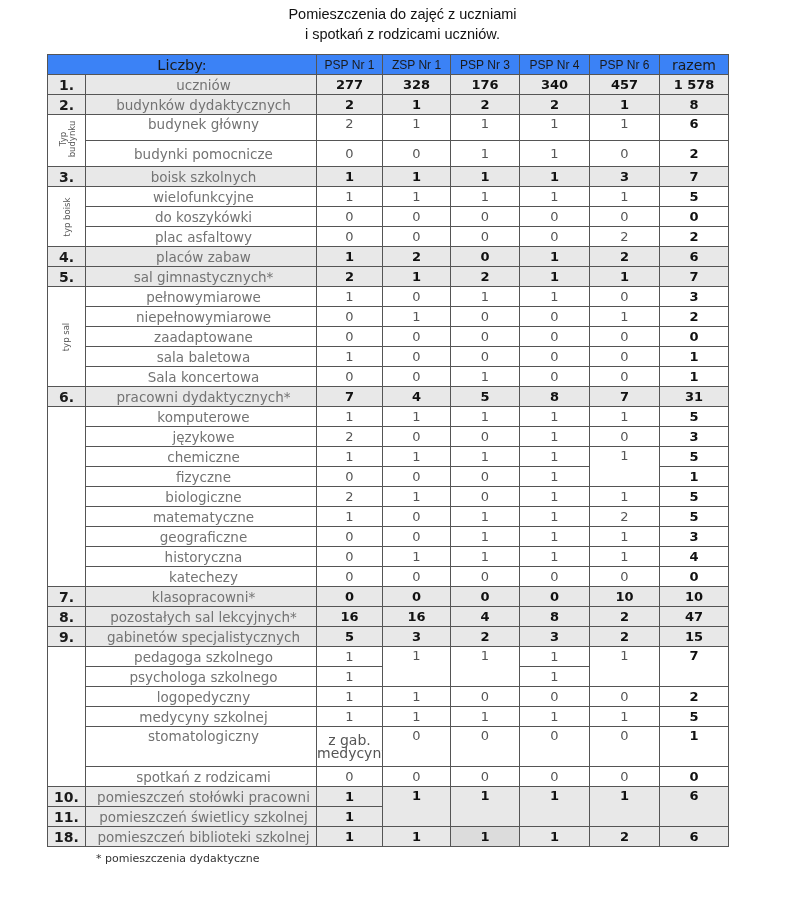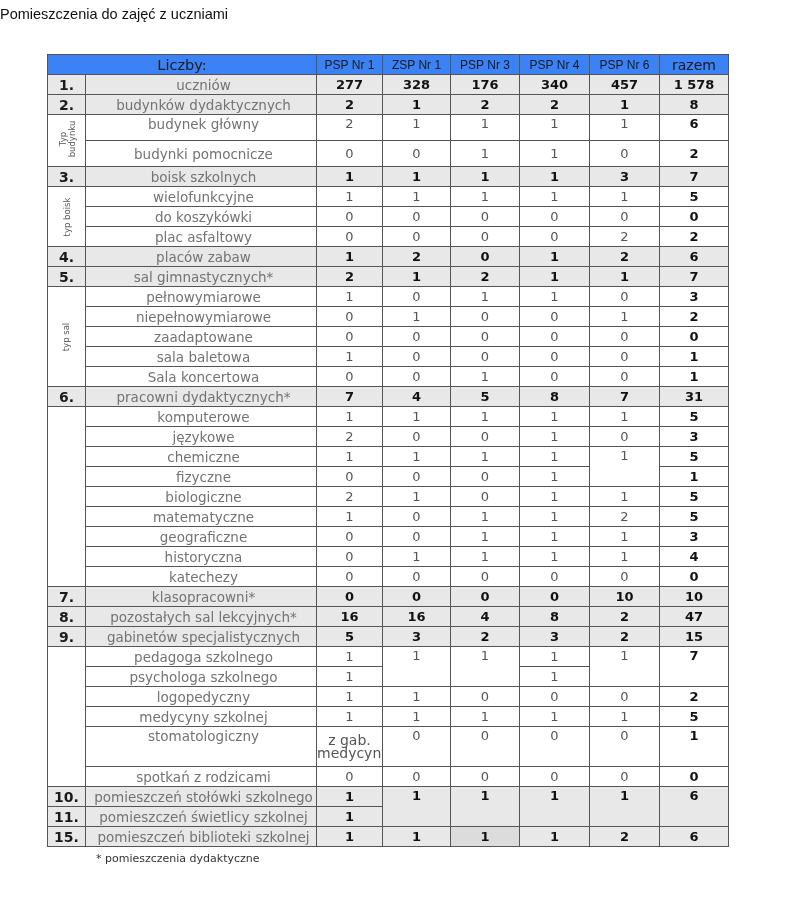--- a/index.html
+++ b/index.html
@@ -1,18 +1,18 @@
 <!DOCTYPE html>
 <html><head>
 <meta charset="utf-8">
 <style>
   html, body { margin: 0; padding: 0; background: #ffffff; }
   body { width: 805px; height: 900px; position: relative; overflow: hidden;
          font-family: "DejaVu Sans", sans-serif; color: #1a1a1a; }
-  .title { position: absolute; left: 0; width: 805px; top: 4px; 
+  .title { position: absolute; left: 0; width: 805px; top: 4px; text-align: center;
            font-family: "Liberation Sans", sans-serif; font-size: 14.5px; line-height: 20px; color: #111; }
   table { position: absolute; left: 47px; top: 54px; border-collapse: collapse;
           table-layout: fixed; width: 681px; }
   td { border: 1px solid #555; padding: 0; text-align: center; vertical-align: middle;
        font-family: "DejaVu Sans", sans-serif; font-size: 13px; height: 19px; line-height: 18px;
        white-space: nowrap; overflow: hidden; }
   td.label { text-align: center; padding-left: 5px; font-size: 13.5px; color: #737373; font-weight: normal; }
   td.num { font-weight: bold; font-size: 14px; }
   tr.main td { background: #e8e8e8; }
   tr.main td.val { font-weight: bold; color: #111; }
@@ -30,20 +30,21 @@
   td.small { font-size: 14px; line-height: 13px; color: #444; }
   td.darker { background: #dcdcdc !important; }
   .foot { position: absolute; left: 96px; top: 852px; font-size: 11px; color: #333;
           font-family: "DejaVu Sans", sans-serif; }
 </style>
 </head>
 <body>
 
 <div class="title">
   <div>Pomieszczenia do zajęć z uczniami</div>
+  <div>i spotkań z rodzicami uczniów.</div>
 </div>
 
 <table>
   <colgroup>
     <col style="width:38px">
       <col style="width:231px">
     <col style="width:66px">
       <col style="width:68px">
       <col style="width:69px">
     <col style="width:70px">
@@ -380,37 +381,37 @@
       <td class="val">0</td>
       <td class="val">0</td>
       <td class="val">0</td>
       <td class="val">0</td>
       <td class="val">0</td>
       <td class="total">0</td>
     </tr>
 
     <tr class="main">
       <td class="num">10.</td>
-      <td class="label">pomieszczeń stołówki szkolnego</td>
+      <td class="label">pomieszczeń stołówki pracowni</td>
       <td class="val">1</td>
       <td rowspan="2" class="val vt">1</td>
       <td rowspan="2" class="val vt">1</td>
       <td rowspan="2" class="val vt">1</td>
       <td rowspan="2" class="val vt">1</td>
       <td rowspan="2" class="val vt">6</td>
     </tr>
 
     <tr class="main">
       <td class="num">11.</td>
       <td class="label">pomieszczeń świetlicy szkolnej</td>
       <td class="val">1</td>
     </tr>
 
     <tr class="main">
-      <td class="num">15.</td>
+      <td class="num">18.</td>
       <td class="label">pomieszczeń biblioteki szkolnej</td>
       <td class="val">1</td>
       <td class="val">1</td>
       <td class="val darker">1</td>
       <td class="val">1</td>
       <td class="val">2</td>
       <td class="val">6</td>
     </tr>
   </tbody>
 </table>

